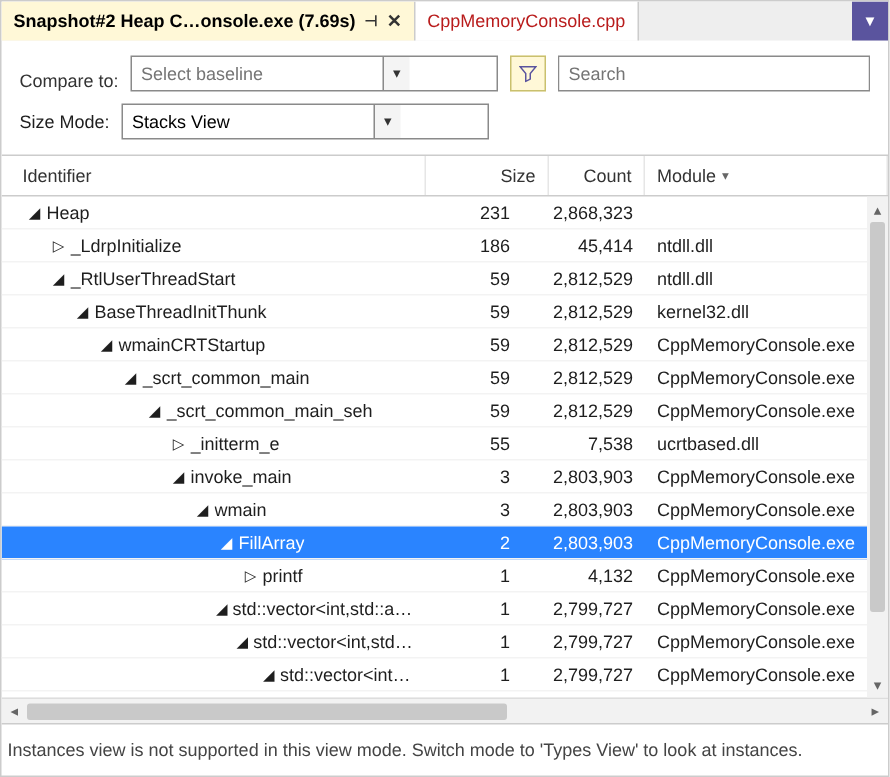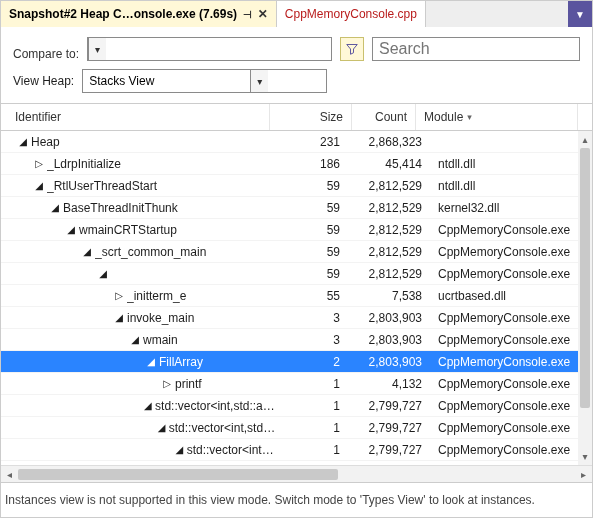--- a/index.html
+++ b/index.html
@@ -15,26 +15,26 @@
 .rhs-toolbar .menudrop { color: #fff; font-size: 10px; }
 
 .toolbar { padding: 10px 12px 2px 12px; display: flex; align-items: flex-end; gap: 8px; }
 .toolbar label { font-size: 12px; color: #333; }
 .combo { flex: none; position: relative; display: inline-flex; align-items: center; border: 1px solid #8a8a8a; height: 24px; background: #fff; }
 .combo input { border: none; outline: none; padding: 0 6px; font-size: 12px; height: 100%; }
 .combo .dropbtn { width: 18px; height: 100%; border-left: 1px solid #8a8a8a; display: flex; align-items: center; justify-content: center; font-size: 10px; color: #333; cursor: pointer; background: #f4f4f4; }
 .filter-btn { width: 24px; height: 24px; background: #fff8d7; border: 1px solid #c9c06e; display: flex; align-items: center; justify-content: center; cursor: pointer; }
 .filter-btn svg { width: 12px; height: 12px; }
 .searchbox { flex: 1; border: 1px solid #8a8a8a; height: 24px; }
-.searchbox input { border: none; outline: none; width: 100%; height: 100%; padding: 0 6px; font-size: 16px; color: #be185d; }
+.searchbox input { border: none; outline: none; width: 100%; height: 100%; padding: 0 6px; font-size: 12px; color: #be185d; }
 
 .toolbar2 { padding: 6px 12px 10px 12px; display: flex; align-items: center; gap: 8px; }
 
 .grid { flex: 1; display: flex; flex-direction: column; min-height: 0; }
-.grid-head { display: flex; border-top: 1px solid #ccc; border-bottom: 1px solid #ccc; background: #fff; padding-right: 14px; align-items: flex-end; }
+.grid-head { display: flex; border-top: 1px solid #ccc; border-bottom: 1px solid #ccc; background: #fff; padding-right: 0; align-items: flex-end; }
 .grid-head .hcell { padding: 6px 8px; font-size: 12px; color: #333; border-right: 1px solid #e6e6e6; display: flex; align-items: center; gap: 4px; }
 .col-id { flex: 1; min-width: 0; padding-left: 14px !important; }
 .col-count { width: 64px; text-align: right; justify-content: flex-end; }
 .col-size { width: 82px; text-align: right; justify-content: flex-end; }
 .col-mod { width: 162px; }
 .sort-arrow { font-size: 9px; color: #666; }
 
 .grid-body { flex: 1; overflow: hidden; position: relative; }
 .rows { }
 .row { display: flex; align-items: center; height: 22px; border-bottom: 1px solid #f3f3f3; }
@@ -74,34 +74,35 @@
     <span>CppMemoryConsole.cpp</span>
   </div>
   <div class="rhs-toolbar">
     <span class="menudrop">▼</span>
   </div>
 </div>
 
 <div class="toolbar">
   <label>Compare to:</label>
   <div class="combo" style="width:245px">
+    <input type="text" placeholder="Select baseline" style="">
     <div class="dropbtn">▾</div>
   </div>
   <div class="filter-btn">
     <svg viewBox="0 0 16 16">
         <path d="M1 2h14l-5 6v5l-4 2v-7z" fill="none" stroke="#5a549e" stroke-width="1.3"></path>
       </svg>
   </div>
   <div class="searchbox">
     <input type="text" placeholder="Search" style="">
   </div>
 </div>
 
 <div class="toolbar2">
-  <label>View Heap:</label>
+  <label>Size Mode:</label>
   <div class="combo" style="width:245px">
     <input type="text" readonly="" value="Stacks View" style="">
     <div class="dropbtn">▾</div>
   </div>
 </div>
 
 <div class="grid">
   <div class="grid-head">
     <div class="hcell col-id">
         <span>Identifier</span>
@@ -176,20 +177,21 @@
             <span class="ident-label">_scrt_common_main</span>
           </div>
           <div class="cell count">59</div>
           <div class="cell size">2,812,529</div>
           <div class="cell mod">CppMemoryConsole.exe</div>
         </div>
         <div class="row">
           <div class="cell id">
             <span class="indent" style="width: 88px;"></span>
             <span class="tree-toggle">◢</span>
+            <span class="ident-label">_scrt_common_main_seh</span>
           </div>
           <div class="cell count">59</div>
           <div class="cell size">2,812,529</div>
           <div class="cell mod">CppMemoryConsole.exe</div>
         </div>
         <div class="row">
           <div class="cell id">
             <span class="indent" style="width: 104px;"></span>
             <span class="tree-toggle">▷</span>
             <span class="ident-label">_initterm_e</span>

